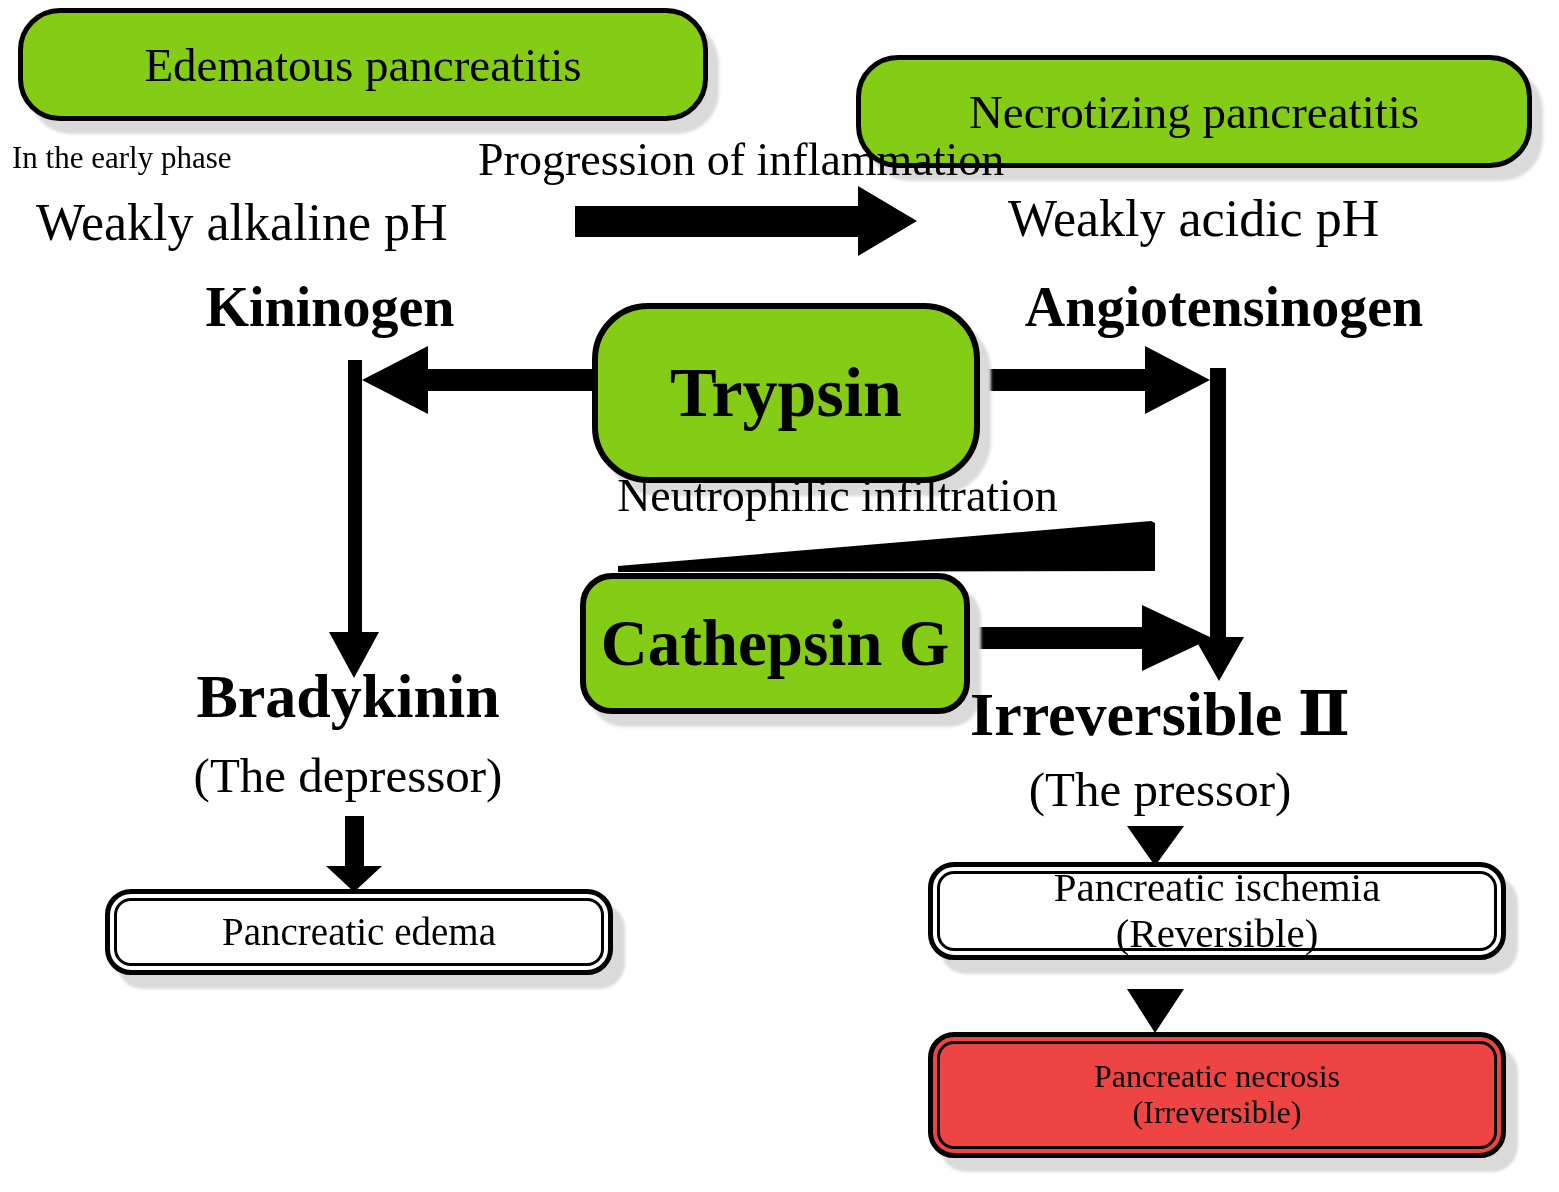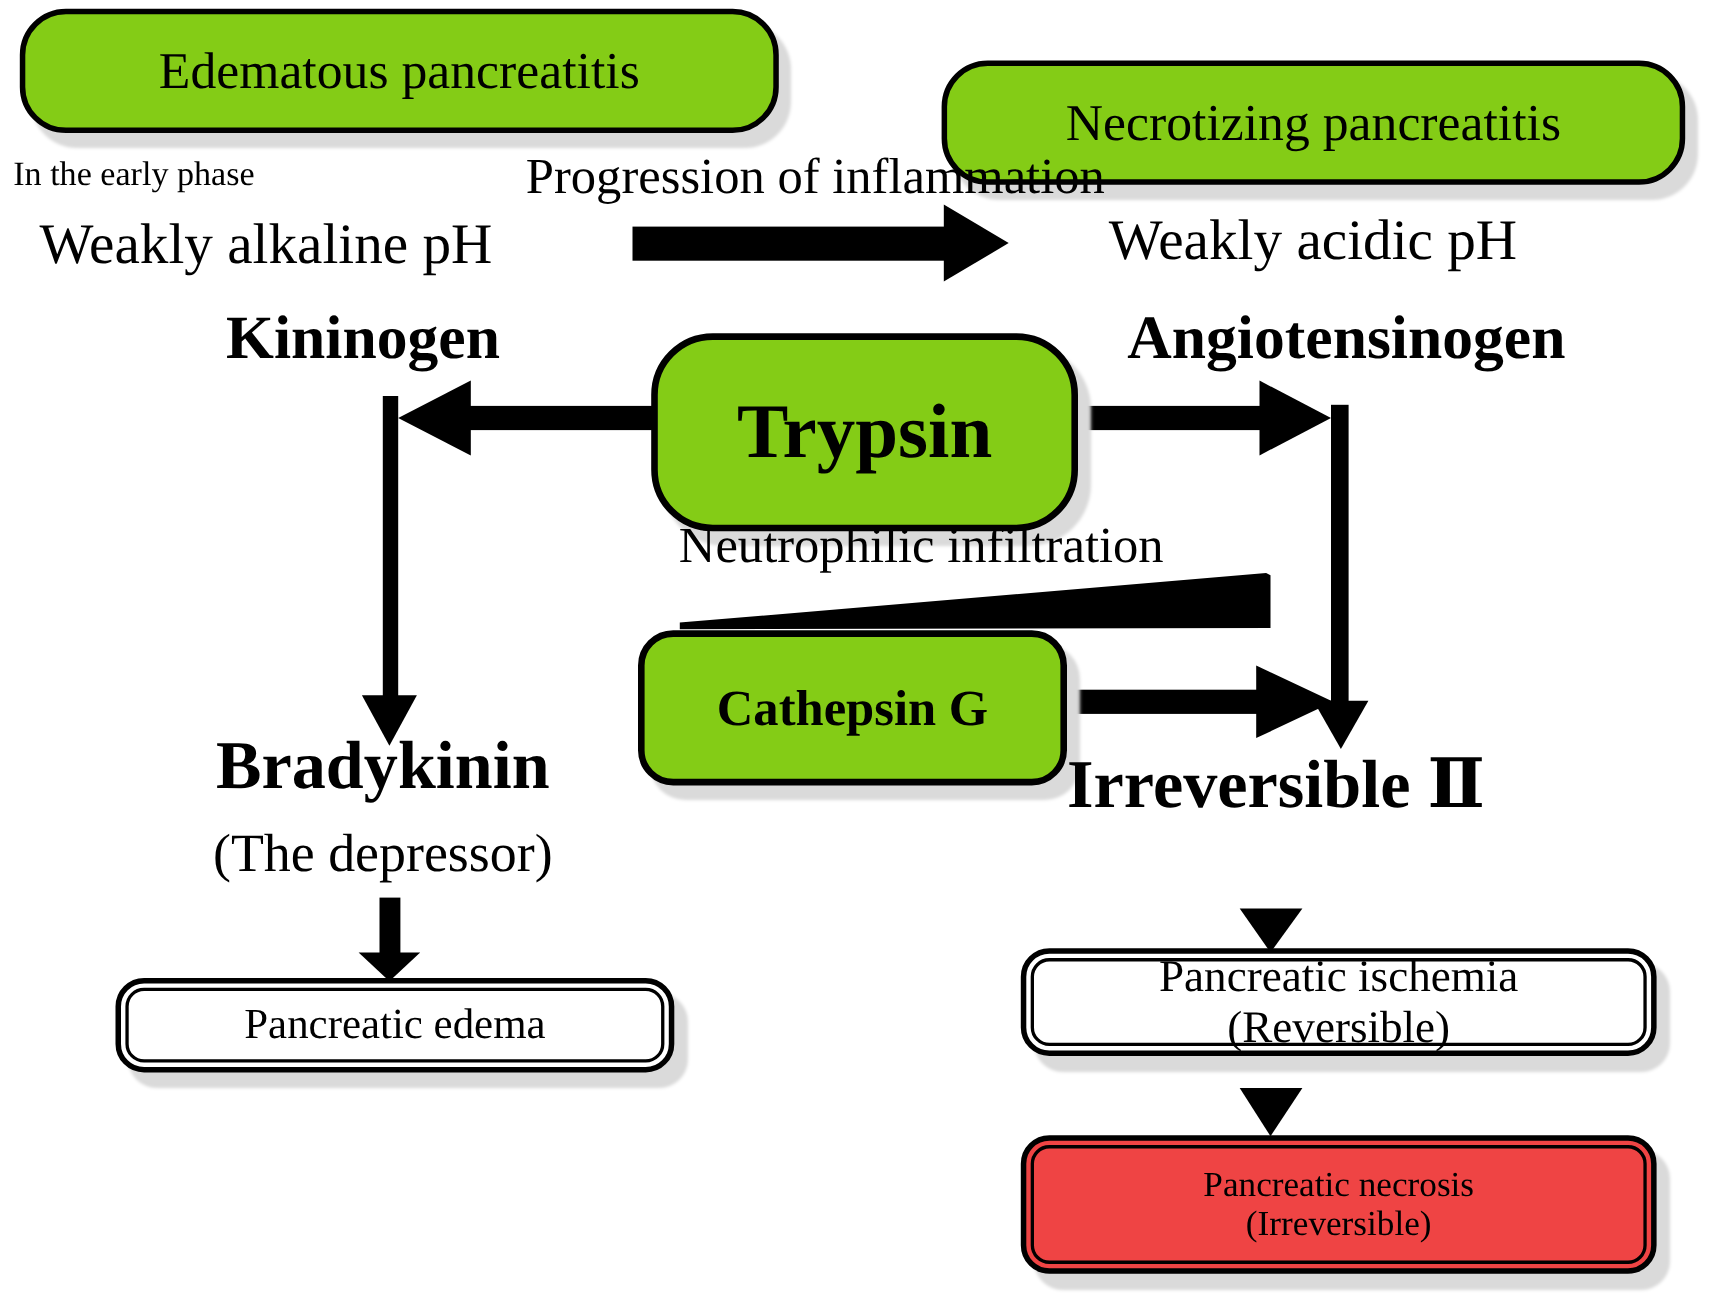--- a/index.html
+++ b/index.html
@@ -136,28 +136,29 @@
 
   <div class="lbl bold center" style="left:188px; top:278px; width:284px; font-size:56px;">Kininogen</div>
   <div class="lbl bold center" style="left:1000px; top:278px; width:448px; font-size:56px;">Angiotensinogen</div>
 
   <div class="node enzyme" style="left:592px; top:303px; width:388px; height:180px; font-size:70px;">
     <span>Trypsin</span>
   </div>
 
   <div class="lbl center" style="left:580px; top:472px; width:515px; font-size:46px;">Neutrophilic infiltration</div>
 
-  <div class="node enzyme" style="left:580px; top:573px; width:390px; height:141px; font-size:46px; border-radius:32px;">
+  <div class="node enzyme" style="left:580px; top:573px; width:390px; height:141px; font-size:65px; border-radius:32px;">
     <span>Cathepsin G</span>
   </div>
 
   <div class="lbl bold center" style="left:150px; top:664px; width:396px; font-size:62px;">Bradykinin</div>
   <div class="lbl center" style="left:150px; top:750px; width:396px; font-size:49px;">(The depressor)</div>
 
   <div class="lbl bold center" style="left:955px; top:682px; width:410px; font-size:62px;">Irreversible Ⅱ</div>
+  <div class="lbl center" style="left:955px; top:764px; width:410px; font-size:49px;">(The pressor)</div>
 
   <div class="terminal" style="left:105px; top:889px; width:508px; height:86px; font-size:39px;">
     <div class="inner">
       <span>Pancreatic edema</span>
     </div>
   </div>
 
   <div class="terminal" style="left:928px; top:862px; width:578px; height:98px; font-size:41px;">
     <div class="inner">
       <span>Pancreatic ischemia</span>

